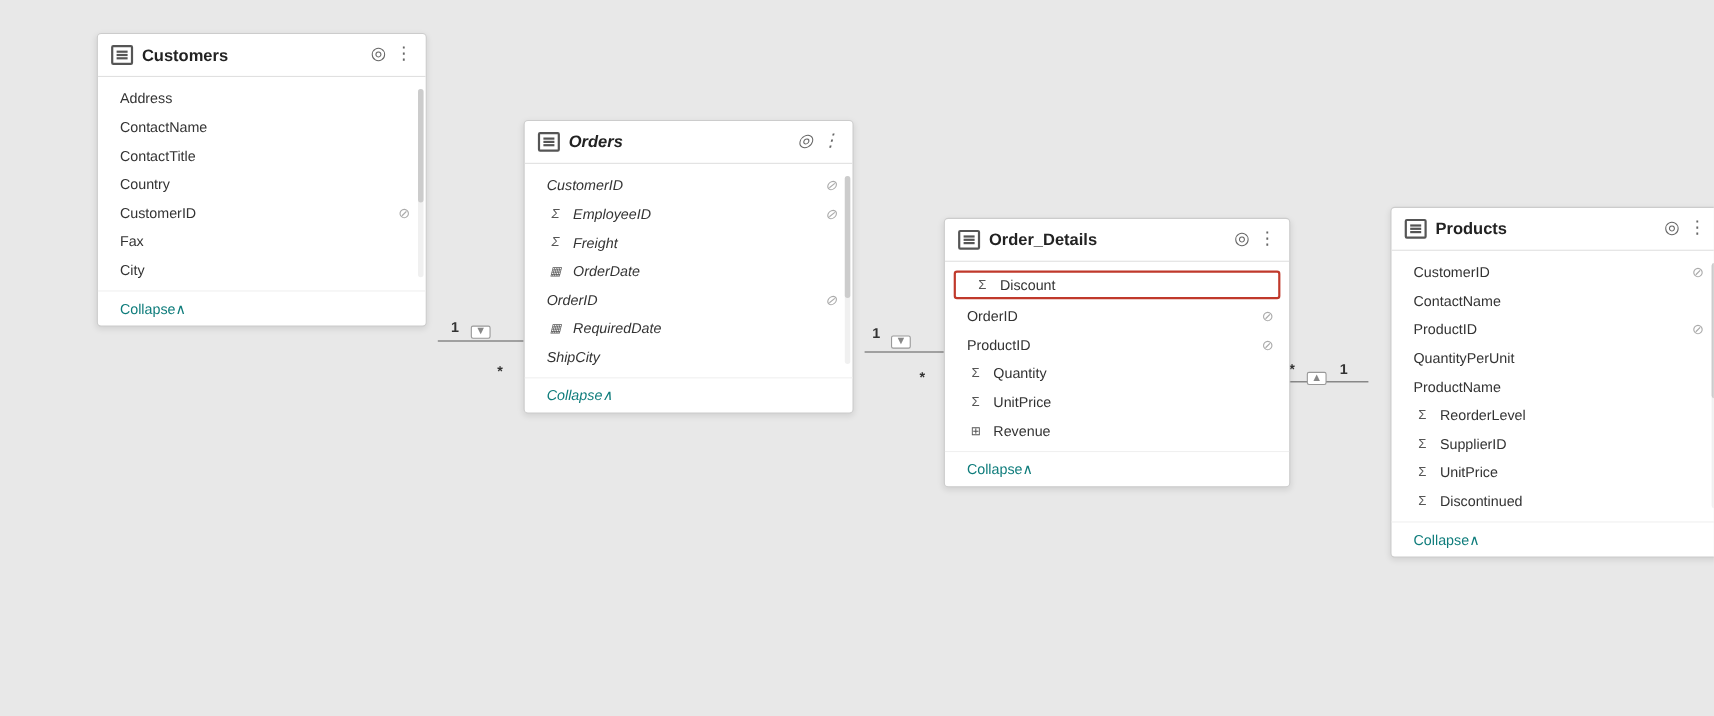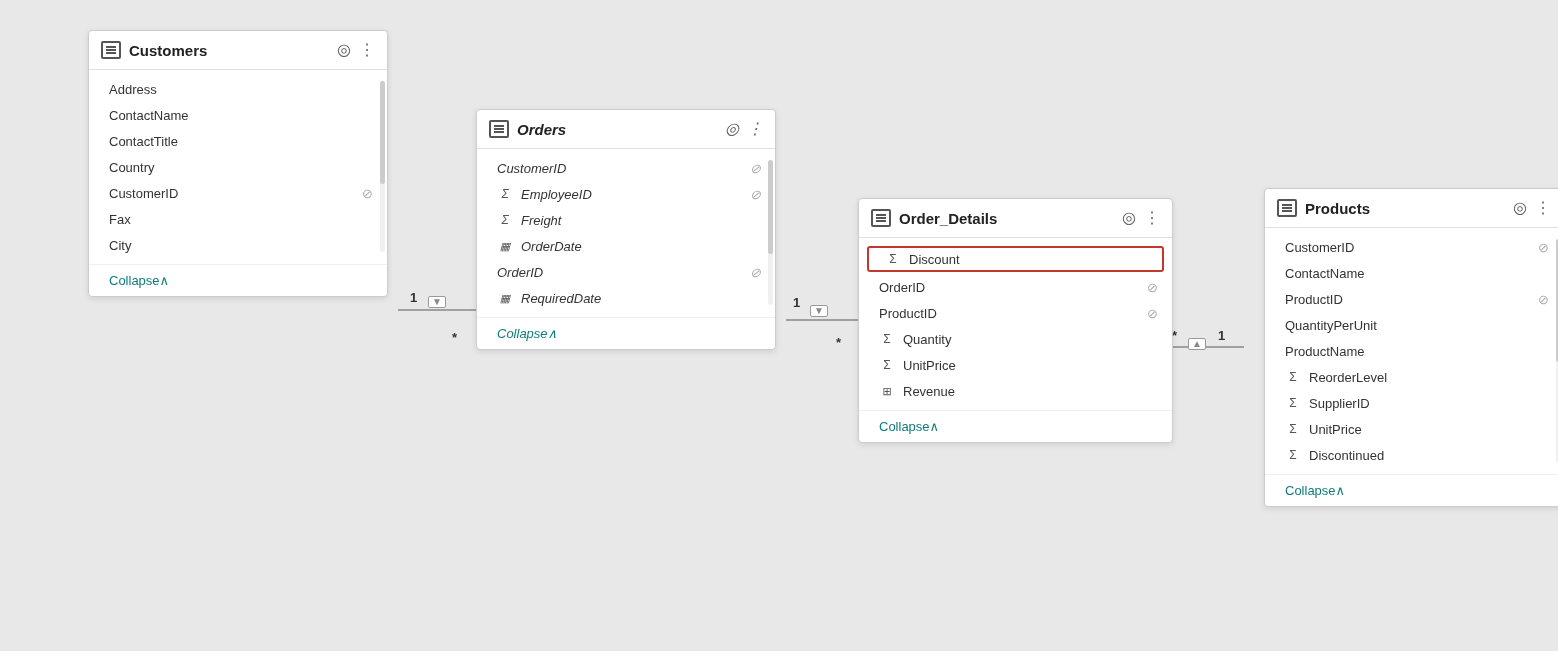--- a/index.html
+++ b/index.html
@@ -252,20 +252,23 @@
         <span class="field-name">OrderDate</span>
       </div>
       <div class="field-row">
         <span class="field-name">OrderID</span>
         <span class="field-action" style="font-size:13px; color:#aaa;">⊘</span>
       </div>
       <div class="field-row">
         <span class="field-icon" style="font-size:11px;">▦</span>
         <span class="field-name">RequiredDate</span>
       </div>
+      <div class="field-row">
+        <span class="field-name">ShipCity</span>
+      </div>
     </div>
     <div class="collapse-btn">
       <span>Collapse</span>
       <span>∧</span>
     </div>
 
     <div style="position:absolute; right:2px; top:50px; bottom:44px; width:5px; background:#f0f0f0; border-radius:3px;">
       <div style="position:absolute; top:0; width:5px; height:65%; background:#ccc; border-radius:3px;"></div>
     </div>
   </div>

